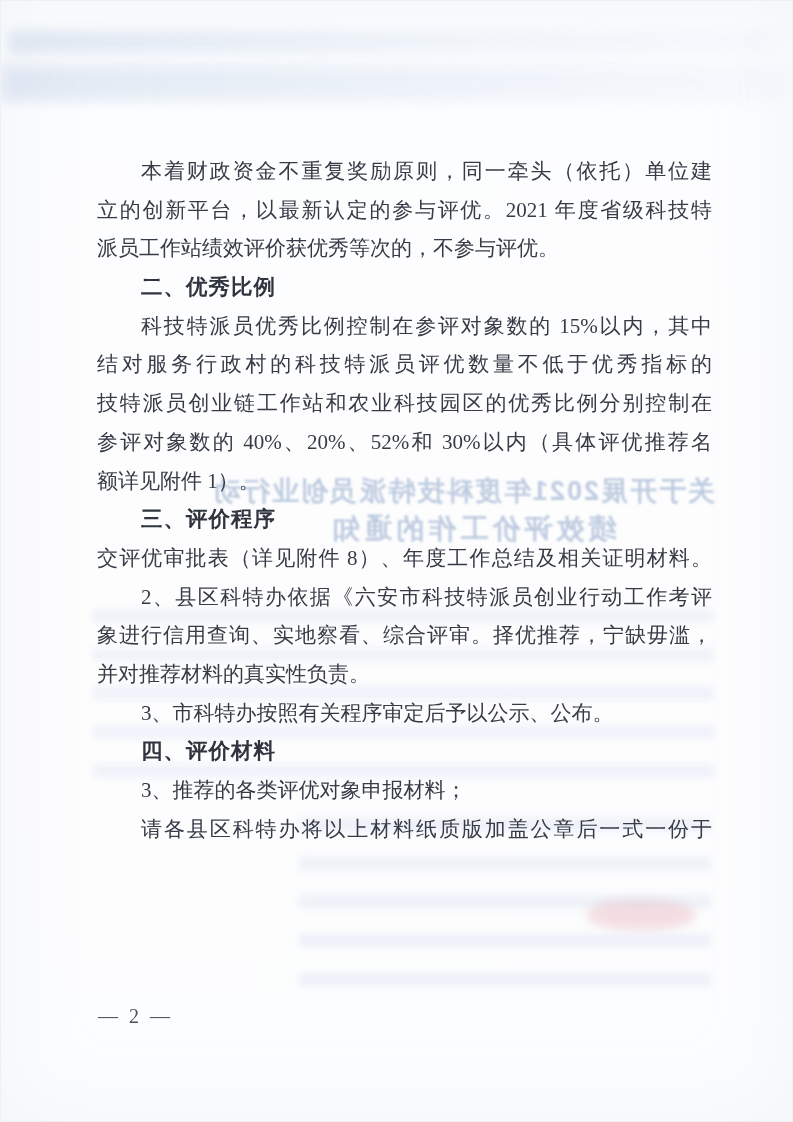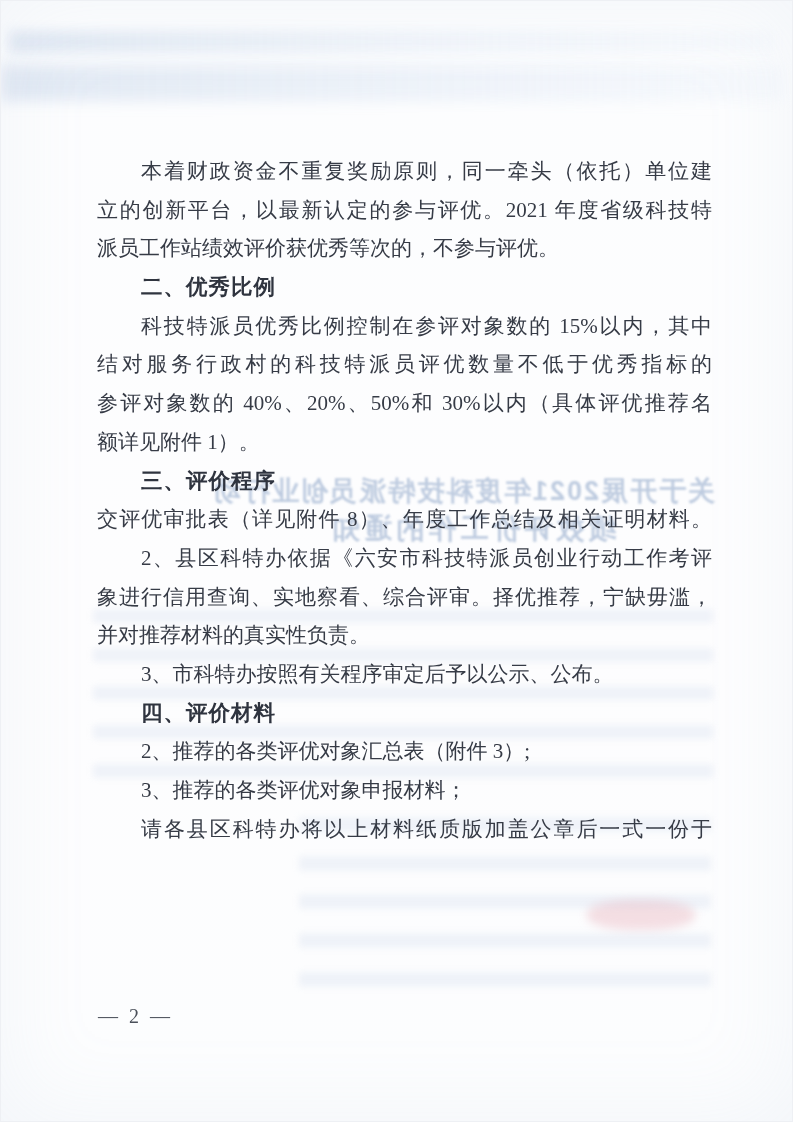--- a/index.html
+++ b/index.html
@@ -117,29 +117,29 @@
   <div class="haze haze-low"></div>
   <div class="haze smudge-red"></div>
 
   <div class="doc-body">
     <div class="ln in j">本着财政资金不重复奖励原则，同一牵头（依托）单位建</div>
     <div class="ln j">立的创新平台，以最新认定的参与评优。2021 年度省级科技特</div>
     <div class="ln">派员工作站绩效评价获优秀等次的，不参与评优。</div>
     <div class="ln hd in">二、优秀比例</div>
     <div class="ln in j">科技特派员优秀比例控制在参评对象数的 15%以内，其中</div>
     <div class="ln j">结对服务行政村的科技特派员评优数量不低于优秀指标的</div>
-    <div class="ln j">参评对象数的 40%、20%、50%和 30%以内（具体评优推荐名</div>
+    <div class="ln j">技特派员创业链工作站和农业科技园区的优秀比例分别控制在</div>
+    <div class="ln j">参评对象数的 40%、20%、52%和 30%以内（具体评优推荐名</div>
     <div class="ln">额详见附件 1）。</div>
     <div class="ln hd in">三、评价程序</div>
     <div class="ln j">交评优审批表（详见附件 8）、年度工作总结及相关证明材料。</div>
     <div class="ln in j">2、县区科特办依据《六安市科技特派员创业行动工作考评</div>
     <div class="ln j">象进行信用查询、实地察看、综合评审。择优推荐，宁缺毋滥，</div>
     <div class="ln">并对推荐材料的真实性负责。</div>
     <div class="ln in">3、市科特办按照有关程序审定后予以公示、公布。</div>
     <div class="ln hd in">四、评价材料</div>
-    <div class="ln in">2、推荐的各类评优对象汇总表（附件 3）;</div>
     <div class="ln in">3、推荐的各类评优对象申报材料；</div>
     <div class="ln in j">请各县区科特办将以上材料纸质版加盖公章后一式一份于</div>
   </div>
 
   <div class="page-num">— 2 —</div>
 
 </div>
 
 </body></html>

